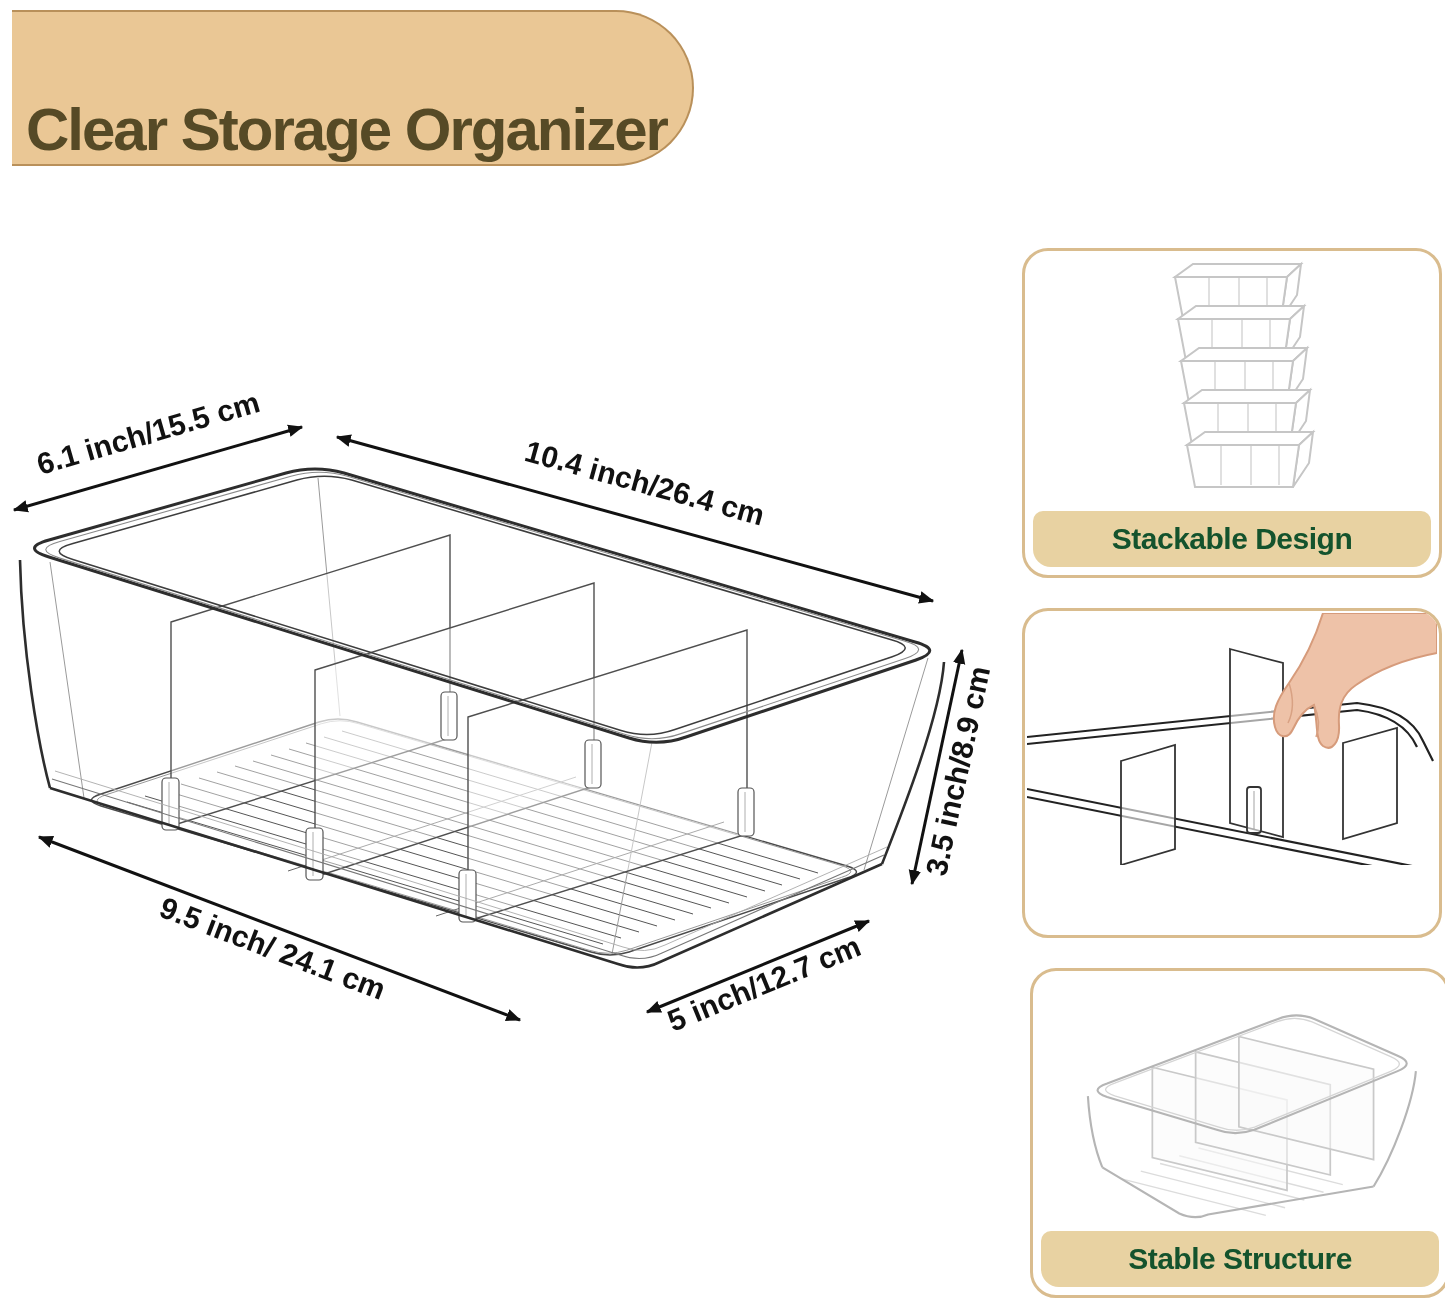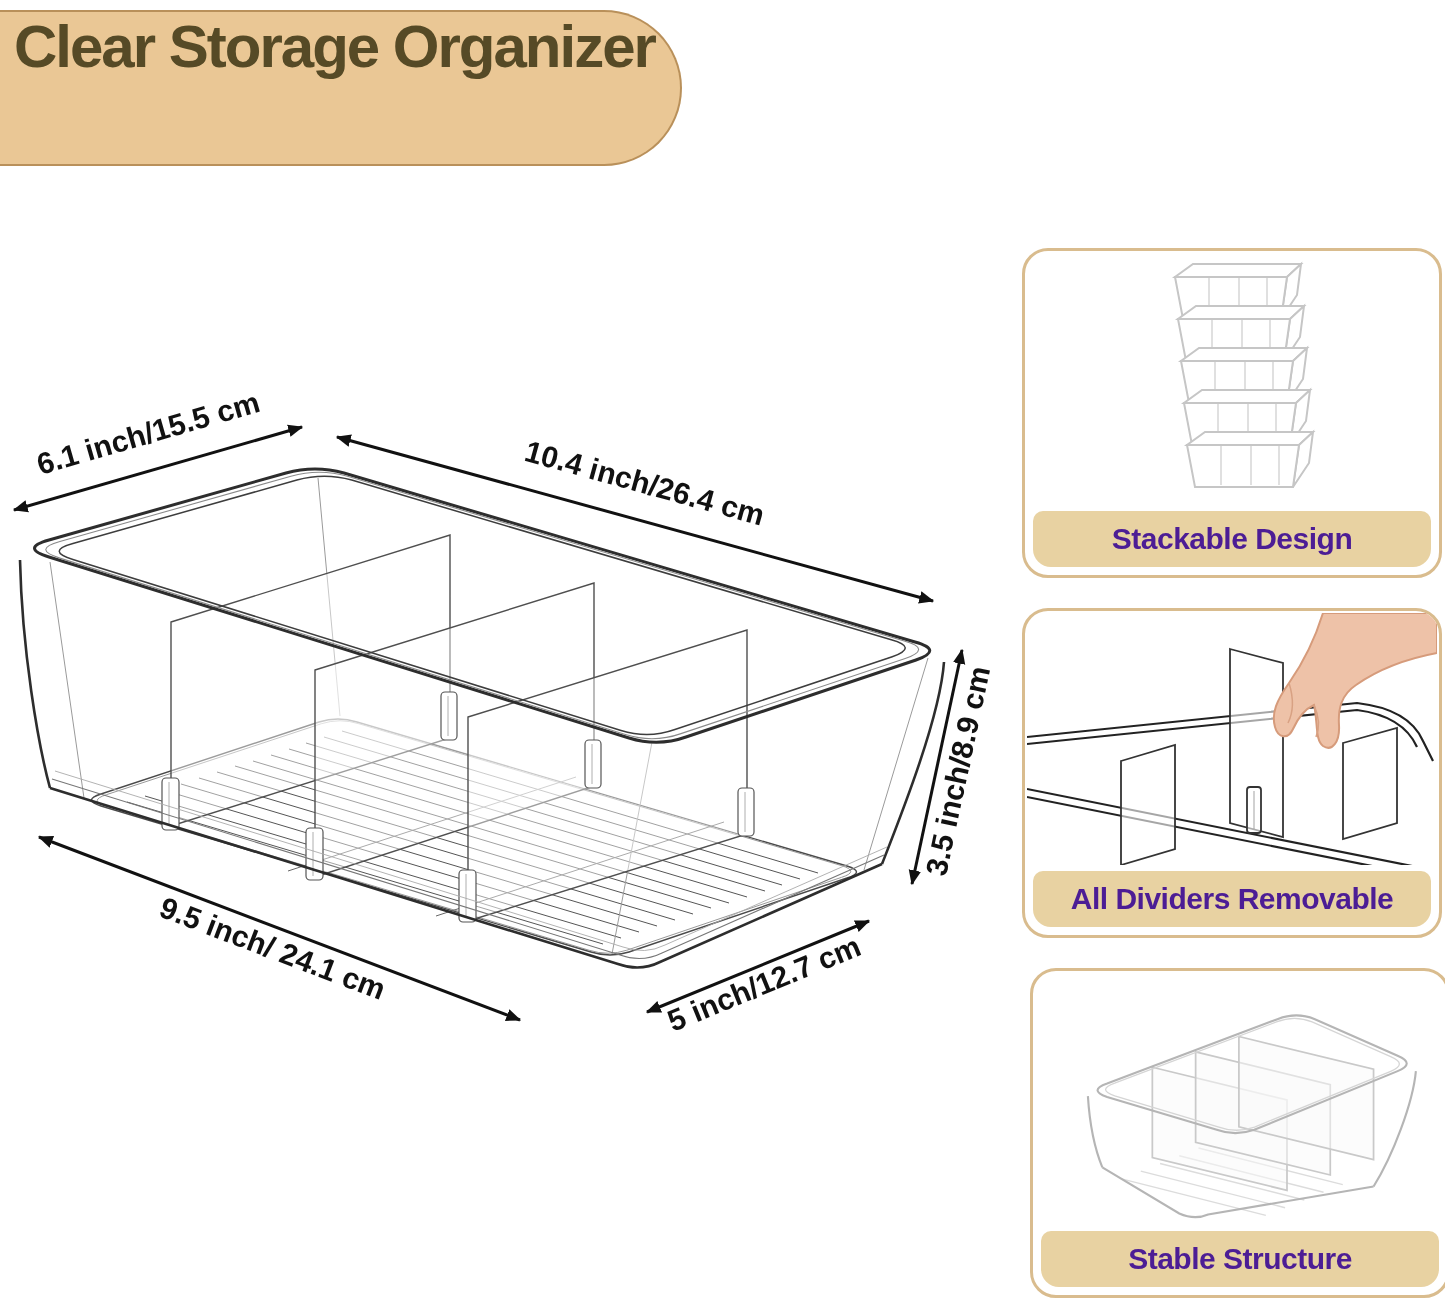--- a/index.html
+++ b/index.html
@@ -1,32 +1,32 @@
 <!DOCTYPE html>
 <html><head>
 <meta charset="utf-8">
 <style>
   html,body{margin:0;padding:0;background:#ffffff;}
   #stage{position:relative;width:1445px;height:1300px;background:#ffffff;overflow:hidden;
          font-family:"Liberation Sans",sans-serif;}
   
-  .banner{position:absolute;left:0;top:10px;width:682px;height:156px;box-sizing:border-box;
+  .banner{position:absolute;left:12px;top:10px;width:682px;height:156px;box-sizing:border-box;
           background:#eac795;border:2px solid #b9905a;border-left:none;
-          border-radius:0 78px 78px 0;display:flex;align-items:flex-start;}
+          border-radius:0 78px 78px 0;display:flex;align-items:flex-end;}
   .banner span{font-size:60px;font-weight:bold;color:#564a26;letter-spacing:-2px;
                padding-left:14px;white-space:nowrap;}
   
   .diagram{position:absolute;left:0;top:390px;width:1010px;height:670px;}
   
   .card{position:absolute;left:1022px;width:414px;height:324px;box-sizing:content-box;
         border:3px solid #d9bc8e;border-radius:26px;background:#ffffff;overflow:hidden;}
   .card .illu{position:absolute;left:2px;right:2px;top:2px;height:252px;}
   .band{position:absolute;left:8px;right:8px;bottom:8px;height:56px;background:#e8d2a2;
         border-radius:10px 10px 18px 18px;display:flex;align-items:center;justify-content:center;}
-  .band span{font-size:30px;font-weight:bold;color:#4c1d95;letter-spacing:-0.5px;white-space:nowrap;}
+  .band span{font-size:30px;font-weight:bold;color:#14532d;letter-spacing:-0.5px;white-space:nowrap;}
   .dimlabel{font-size:30px;font-weight:600;fill:#111;}
   .binline{stroke:#2d2d2d;fill:none;}
 </style>
 </head>
 <body>
 
 <div id="stage">
 
   <div class="banner">
     <span>Clear Storage Organizer</span>
@@ -161,23 +161,20 @@
         <line x1="227" y1="178" x2="227" y2="216" stroke="#999" stroke-width="0.9"></line>
       </g>
       <g>
         <path d="M296,0 C288,26 276,50 262,70 C250,87 244,100 248,114 C251,125 261,127 266,116
                  C271,105 278,96 287,92 C291,110 288,127 296,133 C305,139 313,129 312,112
                  C311,96 314,82 329,72 C349,58 378,46 410,40 L410,0 Z" fill="#eec2a8" stroke="#d69b7b" stroke-width="2"></path>
         <path d="M262,70 C267,86 267,98 261,110" fill="none" stroke="#d8a183" stroke-width="1.5"></path>
         <path d="M287,92 C292,103 293,114 289,124" fill="none" stroke="#d8a183" stroke-width="1.5"></path>
       </g>
     </svg>
-    <div class="band">
-      <span>All Dividers Removable</span>
-    </div>
   </div>
 
   <div class="card" style="top:968px;margin-left:8px;">
     <svg class="illu" viewBox="0 0 410 262">
       <g stroke="#b5b5b5" stroke-width="2.2" fill="none">
         <g stroke="#dcdcdc" stroke-width="1.5">
           <line x1="90" y1="214" x2="240" y2="252"></line>
             <line x1="110" y1="206" x2="260" y2="244"></line>
           <line x1="130" y1="198" x2="280" y2="236"></line>
             <line x1="150" y1="190" x2="300" y2="228"></line>

